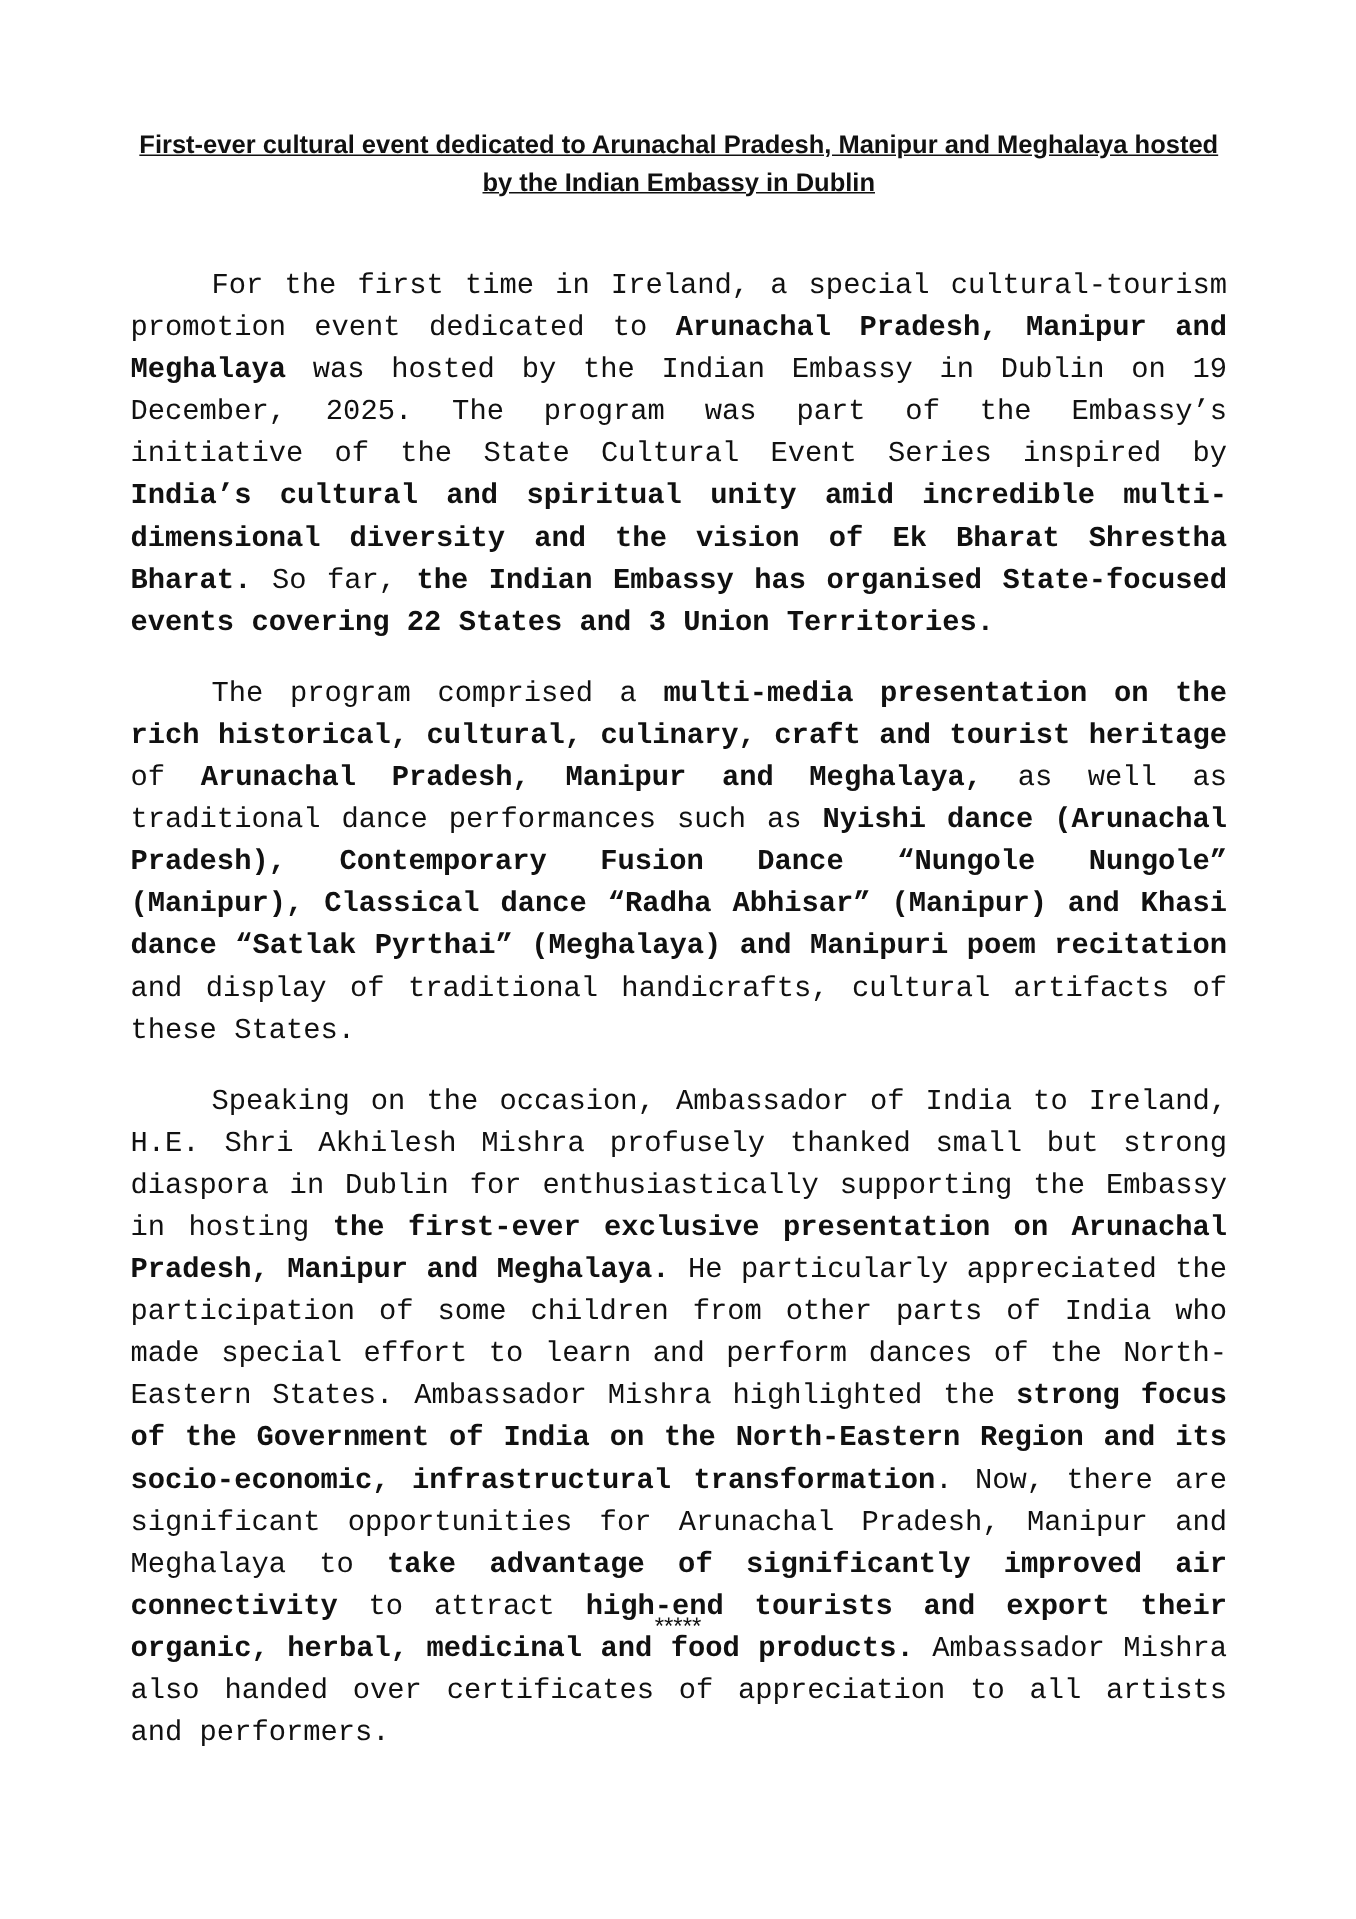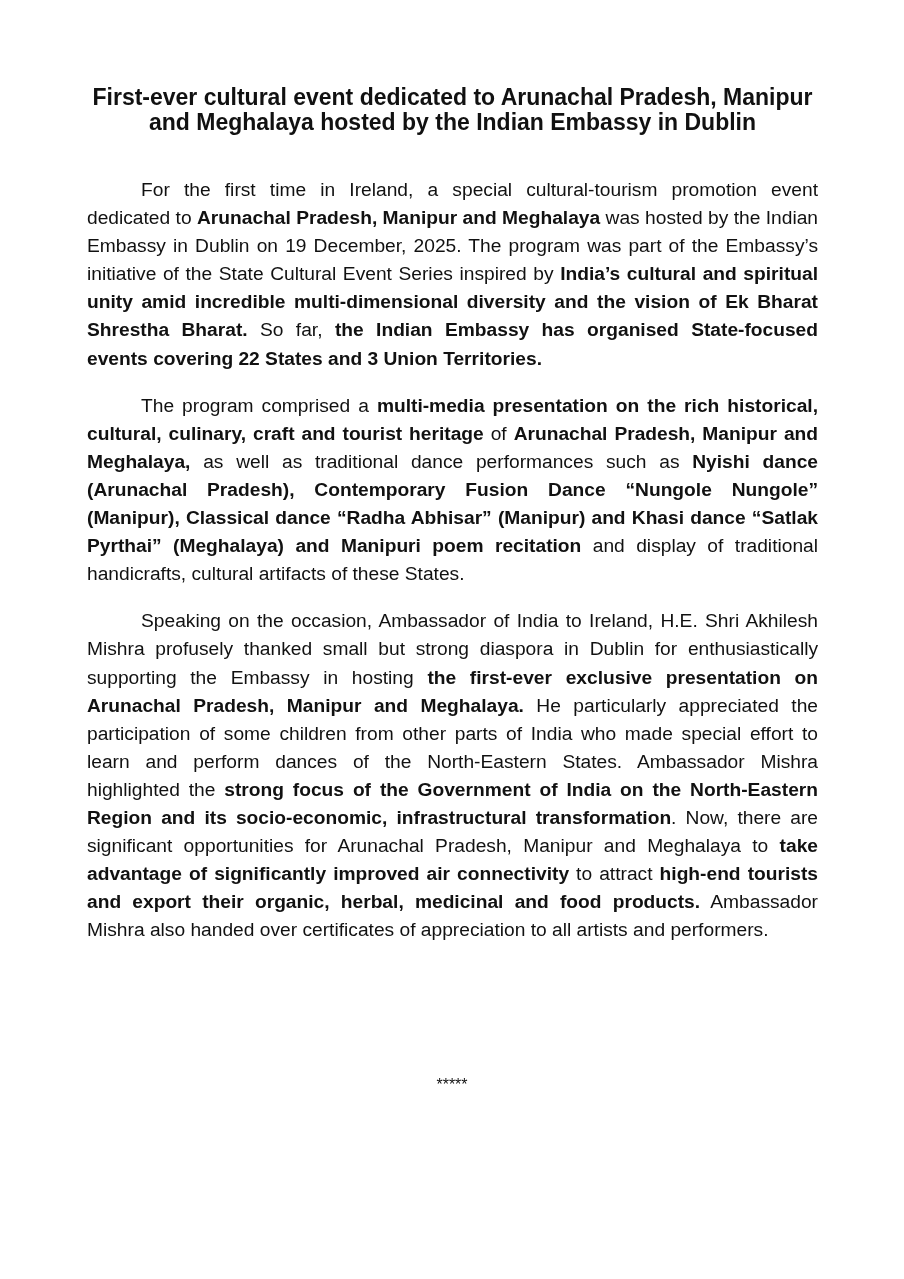--- a/index.html
+++ b/index.html
@@ -9,34 +9,36 @@
     width: 904px; height: 1279px;
     background: #ffffff;
     color: #111111;
     font-family: "Liberation Sans", sans-serif;
   }
   .title {
     position: absolute;
     left: 87px; width: 731px; top: 85px;
     text-align: center;
     font-weight: bold;
-    font-size: 23px;
+    font-size: 17px;
     line-height: 24.5px;
+    text-decoration: underline;
     margin: 0;
   }
   .body {
     position: absolute;
     left: 87px; width: 731px; top: 176px;
   }
   .para {
     margin: 0 0 19px 0;
     font-size: 19.2px;
     line-height: 28.1px;
     text-align: justify;
     text-indent: 54px;
+    font-family: Liberation Mono, monospace;
   }
   .para b { font-weight: bold; }
   .separator {
     position: absolute;
     left: 0; width: 904px; top: 1075px;
     text-align: center;
     font-size: 16px;
     line-height: 20px;
   }
 </style>

